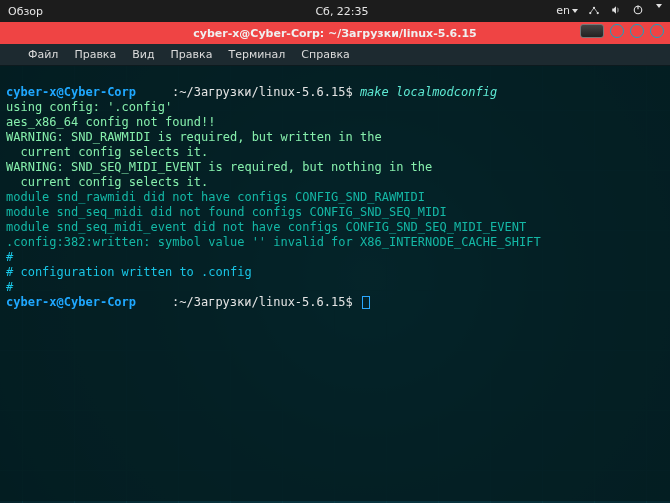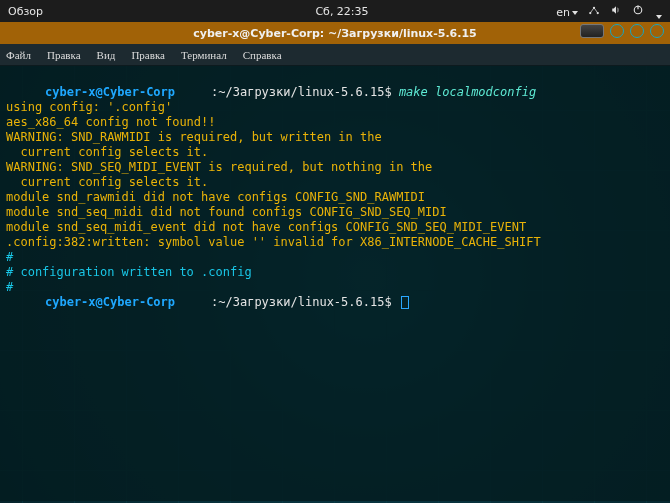--- a/index.html
+++ b/index.html
@@ -30,30 +30,30 @@
   .top-panel {
     position: relative; z-index: 10;
     height: 22px;
     background: #1c1c1c;
     display: flex; align-items: center;
     justify-content: space-between;
     padding: 0 8px;
     color: #e6e6e6;
     font-size: 11px;
   }
-  .tp-left, .tp-center, .tp-right { display: flex; align-items: flex-end; gap: 10px; }
+  .tp-left, .tp-center, .tp-right { display: flex; align-items: flex-start; gap: 10px; }
   .tp-center { position: absolute; left: 50%; transform: translateX(-50%); margin-left: 7px; }
   .tp-right svg { width: 12px; height: 12px; fill: #e0e0e0; }
   .tp-triangle { display:inline-block; width:0;height:0;border-left:3px solid transparent;border-right:3px solid transparent;border-top:4px solid #e0e0e0; margin-left:2px; vertical-align:middle;}
 
   
   .win-titlebar {
     position: relative; z-index: 5;
     height: 22px;
-    background: #a16207;
+    background: #ef4444;
     display: flex; align-items: center; justify-content: center;
     font-size: 11px; font-weight: bold; color: #f0f0f0;
   }
   .win-controls {
     position: absolute; right: 6px; top: 2px;
     display: flex; gap: 6px; align-items: center;
   }
   .win-btn-rect {
     width: 24px; height: 14px;
     border: 1px solid #777; border-radius: 3px;
@@ -62,42 +62,41 @@
   .win-btn-circle {
     width: 14px; height: 14px; border-radius: 50%;
     border: 1.5px solid #12a5c4;
     background: transparent;
   }
   .menubar {
     position: relative; z-index: 5;
     height: 22px;
     background: #1d2a30;
     display: flex; align-items: center; gap: 4px;
-    padding: 0 0;
+    padding: 0 22px;
     font-size: 11px; color: #dcdcdc;
     border-bottom: 1px solid #0d1a1e;
-    font-family: Liberation Serif, serif;
   }
   .menubar span { padding: 2px 6px; }
   .term-body {
     position: relative; z-index: 5;
     padding: 4px 6px;
     font-family: "DejaVu Sans Mono","Liberation Mono",monospace;
     font-size: 12px;
     line-height: 15px;
     background: rgba(4,28,32,0.85);
     min-height: 435px;
     white-space: pre;
     color: #c9c9c9;
   }
-  .c-user   { color: #1fa8ff; font-weight: bold; margin-left: 39px; }
+  .c-user   { color: #1fa8ff; font-weight: bold; }
   .c-path   { color: #e5e5e5; padding-left: 36px; }
   .c-cmd    { color: #5eead4; font-style: italic; }
-  .c-white  { color: #eab308; margin-top: 28px; }
-  .c-orange { color: #eab308; }
+  .c-white  { color: #86efac; margin-top: 28px; }
+  .c-orange { color: #14b8a6; }
   .c-cyan   { color: #19c6e6; }
   .cursor {
     display: inline-block; width: 8px; height: 13px;
     border: 1px solid #2aa8ff; margin-left: 2px;
     vertical-align: text-bottom;
   }
 </style>
 </head>
 <body>
 

